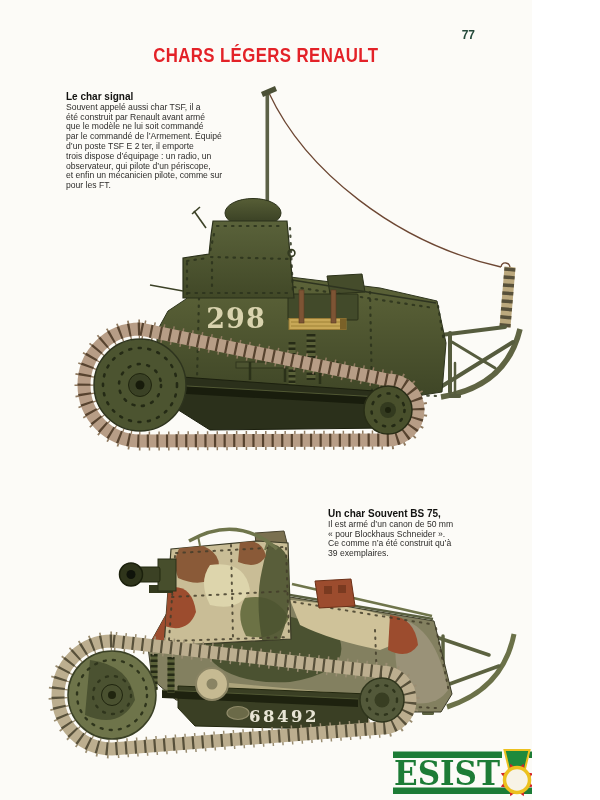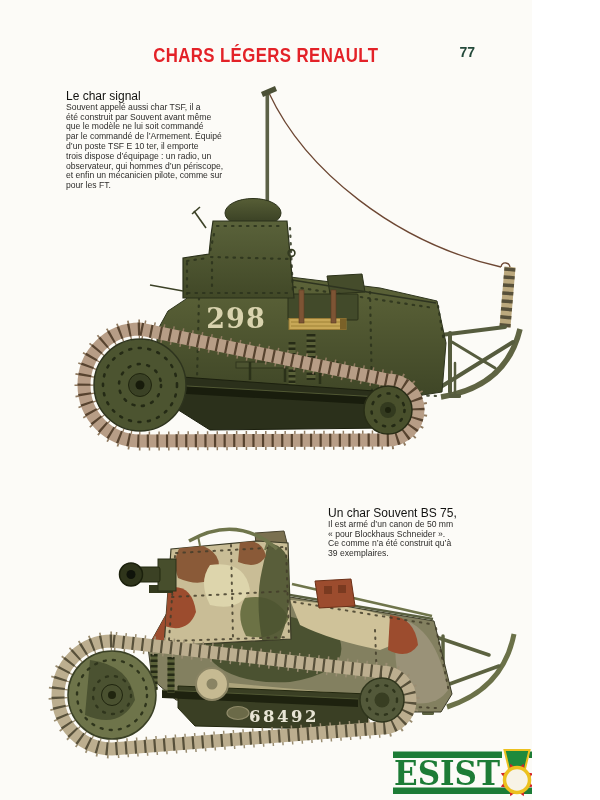--- a/index.html
+++ b/index.html
@@ -3,24 +3,24 @@
 <meta charset="utf-8">
 <style>
   html,body{margin:0;padding:0;}
   .page{position:relative;width:532px;height:800px;background:#fcfbf7;overflow:hidden;
         font-family:"Liberation Sans",sans-serif;}
   .abs{position:absolute;}
 
   .page-title{left:0;right:0;top:43px;text-align:center;}
   .page-title .inner{display:inline-block;transform:scaleX(.8);transform-origin:50% 50%;
         font-weight:bold;font-size:21px;letter-spacing:.5px;color:#e32228;white-space:nowrap;}
-  .page-number{right:57px;top:44px;font-weight:bold;font-size:14px;color:#24493a;}
+  .page-number{right:57px;top:28px;font-weight:bold;font-size:12px;color:#24493a;}
 
   .caption{color:#2e2d2b;font-size:8.6px;line-height:9.8px;}
-  .caption .cap-heading{font-weight:normal;font-size:12px;color:#121210;margin-bottom:1px;white-space:nowrap;}
+  .caption .cap-heading{font-weight:bold;font-size:10px;color:#121210;margin-bottom:1px;white-space:nowrap;}
   .caption .cap-line{white-space:nowrap;}
   .caption-1{left:66px;top:92px;width:180px;}
   .caption-2{left:328px;top:509px;width:175px;}
 
   
   .rv1{fill:none;stroke:#2c331c;stroke-width:2.2;stroke-dasharray:1.5 6;stroke-linecap:round;opacity:.85;}
   .rv2{fill:none;stroke:#433d2a;stroke-width:2;stroke-dasharray:1.5 6;stroke-linecap:round;opacity:.85;}
   .rvw{fill:none;stroke:#242a15;stroke-width:2.6;stroke-dasharray:2 7.6;stroke-linecap:round;}
   .rvw2{fill:none;stroke:#2f351c;stroke-width:2.4;stroke-dasharray:2 7.2;stroke-linecap:round;}
   .tr-cleat{fill:none;stroke:#8f7a60;stroke-width:19;stroke-dasharray:1.5 8.2;}
@@ -272,26 +272,26 @@
     <g>
       <circle cx="382" cy="700" r="22" fill="#53593a" stroke="#2f351c" stroke-width="1.5"></circle>
       <circle class="rvw2" cx="382" cy="700" r="15"></circle>
       <circle cx="382" cy="700" r="7.5" fill="#383e22"></circle>
     </g>
   </svg>
 
   <div class="abs caption caption-1">
     <div class="cap-heading">Le char signal</div>
     <div class="cap-line">Souvent appelé aussi char TSF, il a</div>
-    <div class="cap-line">été construit par Souvent avant même</div>
+    <div class="cap-line">été construit par Renault avant armé</div>
     <div class="cap-line">que le modèle ne lui soit commandé</div>
     <div class="cap-line">par le commandé de l’Armement. Équipé</div>
-    <div class="cap-line">d’un poste TSF E 10 ter, il emporte</div>
+    <div class="cap-line">d’un poste TSF E 2 ter, il emporte</div>
     <div class="cap-line">trois dispose d’équipage : un radio, un</div>
-    <div class="cap-line">observateur, qui hommes d’un périscope,</div>
+    <div class="cap-line">observateur, qui pilote d’un périscope,</div>
     <div class="cap-line">et enfin un mécanicien pilote, comme sur</div>
     <div class="cap-line">pour les FT.</div>
   </div>
 
   <div class="abs caption caption-2">
     <div class="cap-heading">Un char Souvent BS 75,</div>
     <div class="cap-line">Il est armé d’un canon de 50 mm</div>
     <div class="cap-line">« pour Blockhaus Schneider ».</div>
     <div class="cap-line">Ce comme n’a été construit qu’à</div>
     <div class="cap-line">39 exemplaires.</div>

